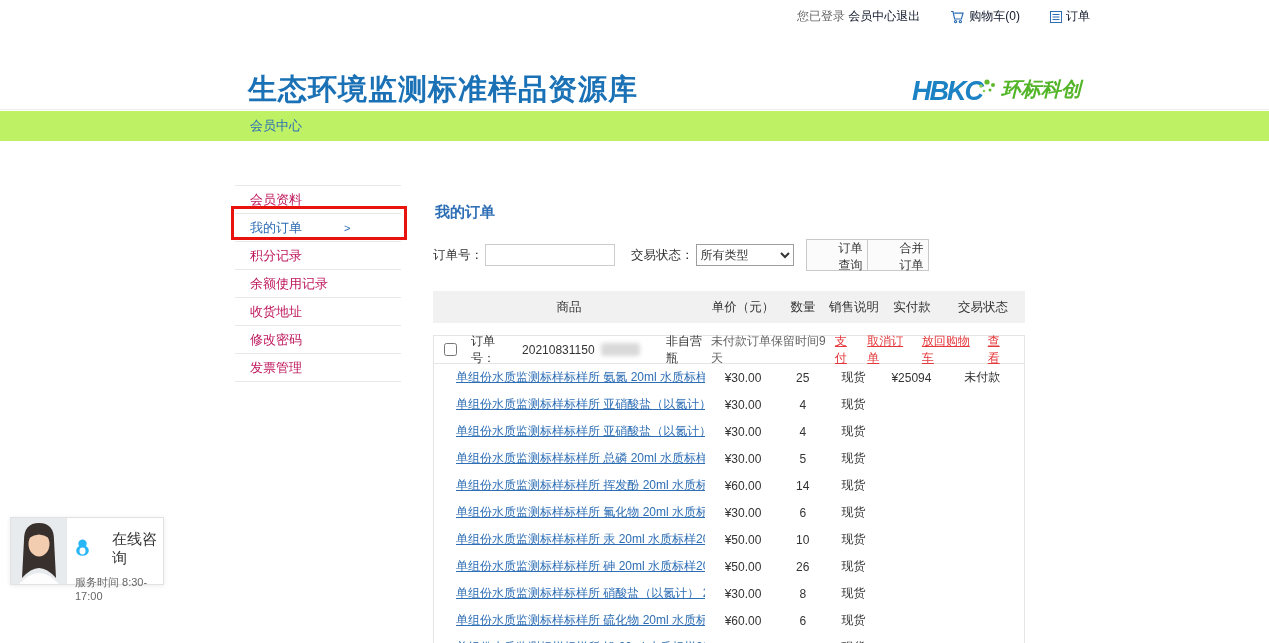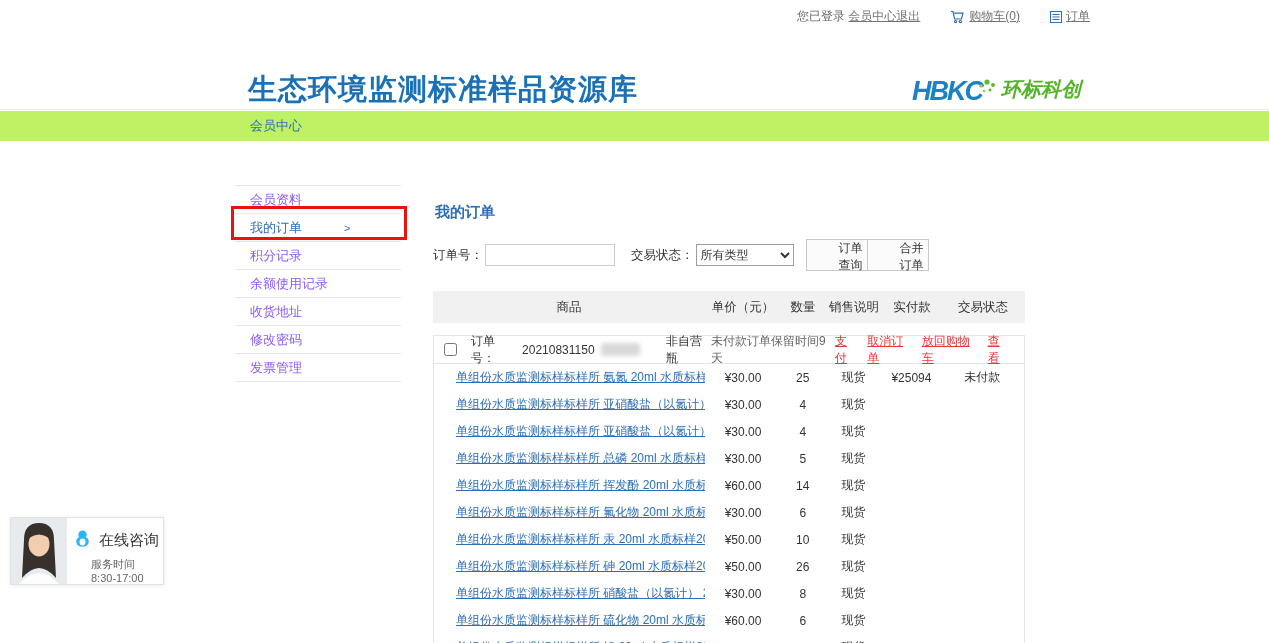--- a/index.html
+++ b/index.html
@@ -7,21 +7,21 @@
     font-family:"Liberation Sans", sans-serif; }
   body { position:relative; }
   a { text-decoration:none; }
 
   
   .topbar { position:absolute; top:0; left:0; width:1269px; height:39px;
     border-bottom:1px solid #e7e7e7; background:#fff;text-align:right; }
   .topbar-inner { position:absolute; left:797px; top:8px; display:flex; align-items:center;
     font-size:12px; color:#666; }
   .topbar-inner .grp { display:flex; align-items:center; margin-right:30px; }
-  .tb-link { color:#737373; text-decoration:underline; cursor:pointer; }
+  .tb-link { color:#0f172a; cursor:pointer; }
   .tb-icon { display:inline-flex; margin-right:4px; }
 
   
   .header { position:absolute; top:30px; left:0; width:1269px; height:80px;
     border-bottom:1px solid #ededed; background:#fff; }
   .site-title { position:absolute; left:248px; top:40px; font-size:29px; font-weight:bold;
     color:#1a71b5; letter-spacing:1px; }
   .brand { position:absolute; left:912px; top:48px; display:flex; align-items:flex-start; }
   .brand-abbr { font-size:27px; font-weight:900; font-style:italic; color:#1b82c4;
     letter-spacing:-2px; line-height:1; }
@@ -38,21 +38,21 @@
 
   
   .crumbbar { position:absolute; top:111px; left:0; width:1269px; height:30px;
     background:#bef264; }
   .crumbbar .crumb { position:absolute; left:250px; top:0; line-height:30px;
     font-size:13px; color:#2d6eb5; cursor:pointer; }
 
   
   .sidebar { position:absolute; left:235px; top:185px; width:166px; border-top:1px solid #e8e8e8; }
   .side-item { height:28px; line-height:28px; border-bottom:1px solid #e8e8e8;
-    padding-left:15px; font-size:13px; color:#8b5cf6; cursor:pointer; display:flex; align-items:center; }
+    padding-left:15px; font-size:13px; color:#be185d; cursor:pointer; display:flex; align-items:center; }
   .side-item.active { color:#2d6eb5; }
   .side-arrow { color:#2d6eb5; font-size:11px; margin-left:42px; }
   .red-box { position:absolute; left:231px; top:206px; width:176px; height:34px;
     border:3px solid #e8130c; pointer-events:none; z-index:5; }
 
   
   .main { position:absolute; left:433px; top:195px; width:592px; }
   .page-title { font-size:15px; font-weight:bold; color:#2d6eb5; margin:8px 0 0 2px; }
   .filter-row { display:flex; align-items:center; margin-top:17px; font-size:12.5px; color:#333; }
   .filter-row label { margin-right:2px; }
@@ -89,22 +89,22 @@
   .prow { display:flex; align-items:center; height:27px; font-size:12px; color:#333; }
   .prow .col-prod { text-align:left; padding-left:22px; overflow:hidden; white-space:nowrap; }
   .prod-link { color:#2d6eb5; text-decoration:underline; cursor:pointer; }
 
   
   .chat { position:absolute; left:10px; top:517px; width:154px; height:68px;
     background:#fff; border:1px solid #e2e2e2; box-shadow:0 1px 5px rgba(0,0,0,.08);
     display:flex; cursor:pointer; }
   .chat-avatar { width:56px; height:66px; flex:none; }
   .chat-body { padding:12px 0 0 8px; }
-  .chat-title-row { display:flex; align-items:center; gap:9px; font-size:15px; color:#333; }
-  .chat-hours { font-size:11px; color:#666; margin-top:7px;margin-left:16px; }
+  .chat-title-row { display:flex; align-items:center; gap:22px; font-size:15px; color:#333; }
+  .chat-hours { font-size:11px; color:#666; margin-top:7px; }
 </style>
 </head>
 <body>
 
 <div class="topbar">
   <div class="topbar-inner">
     <span class="grp">
       <span>您已登录</span>&nbsp;
       <a class="tb-link">会员中心退出</a>
     </span>

